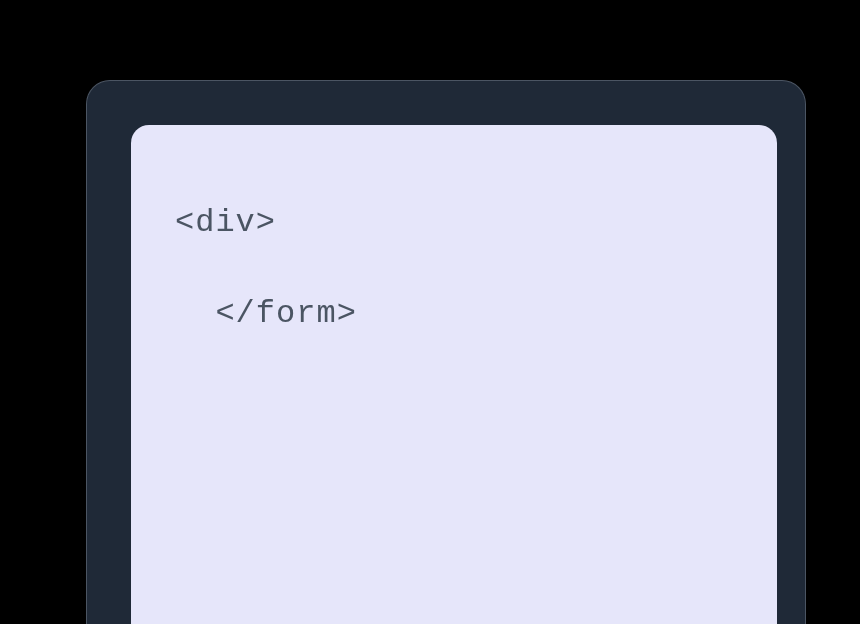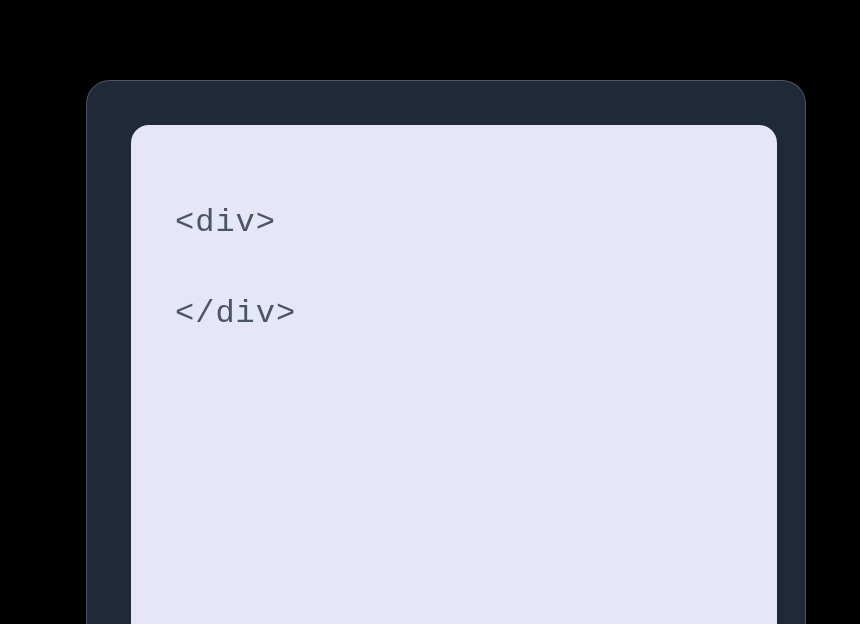--- a/index.html
+++ b/index.html
@@ -41,15 +41,15 @@
       white-space: pre;
       letter-spacing: 1px;
     }
   </style>
 </head>
 <body>
 
 <div class="outer-frame">
   <div class="code-panel">
     <div class="code-line">&lt;div&gt;</div>
-    <div class="code-line">&lt;/div&gt;</div>
+    <div class="code-line">  &lt;/form&gt;</div>
   </div>
 </div>
 
 </body></html>

